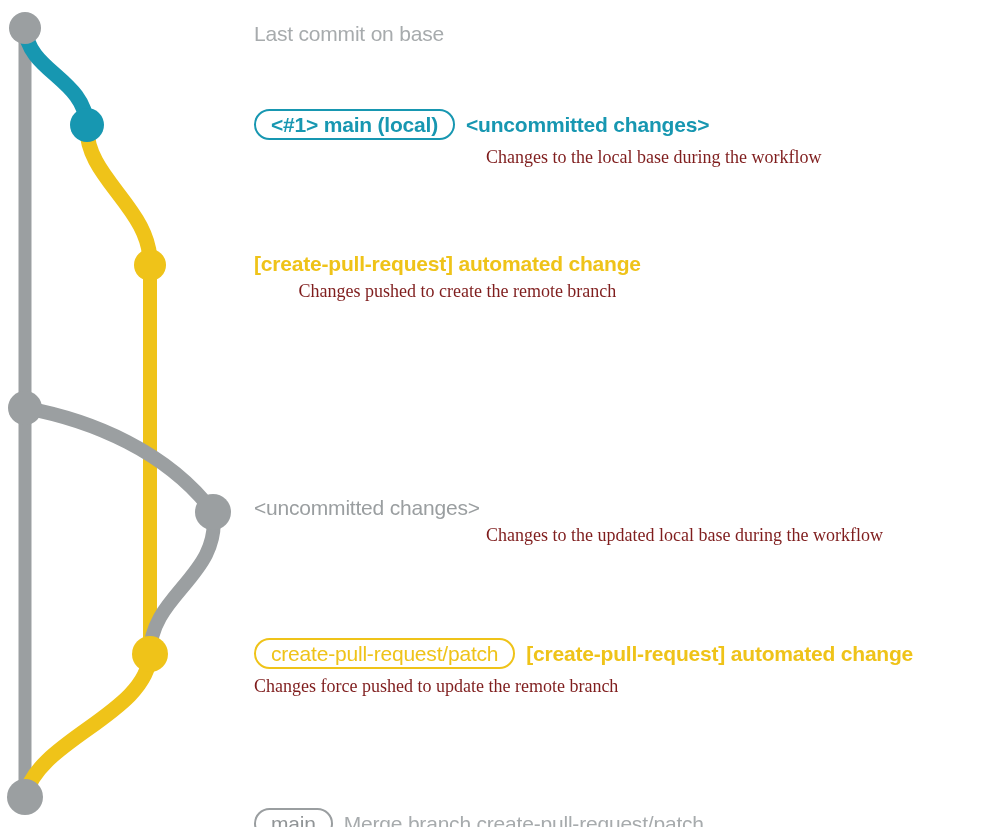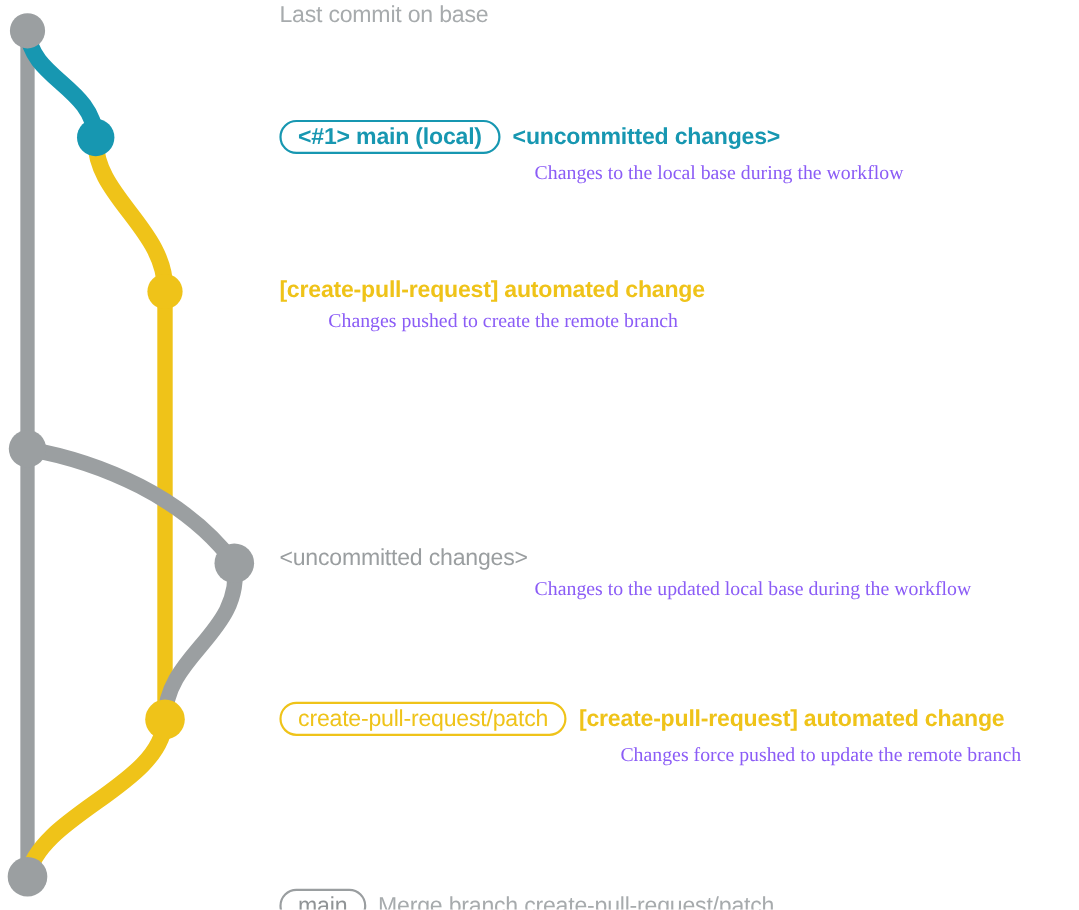--- a/index.html
+++ b/index.html
@@ -73,28 +73,28 @@
     letter-spacing: -0.2px;
   }
   .subject.blue   { color: #1797b1; font-weight: bold; }
   .subject.yellow { color: #efc319; font-weight: bold; }
   .subject.gray   { color: #a7abad; font-weight: normal; }
   .subject.gray-dark { color: #9a9ea0; font-weight: normal; }
 
   .note {
     font-family: "Liberation Serif", serif;
     font-size: 18px;
-    color: #8b5cf6;
+    color: #7f1d1d;
     white-space: nowrap;
     margin-top: 7px;
   }
   .note-indent-1 { margin-left: 20px; text-align: center; }
   .note-indent-2 { margin-left: 232px; }
   .note-indent-3 { margin-left: 232px; text-align: center; }
-  .note-indent-4 { margin-left: 310px; }
+  .note-indent-4 { }
 </style>
 </head>
 <body>
 
 <div id="canvas">
 
   <svg id="graph-svg" viewBox="0 0 981 827" xmlns="http://www.w3.org/2000/svg">
 
     <path d="M 25 28 L 25 408" stroke="#9b9fa1" stroke-width="13" fill="none" stroke-linecap="round"></path>
 
@@ -114,21 +114,21 @@
 
     <circle cx="25" cy="28" r="16" fill="#9b9fa1"></circle>
     <circle cx="87" cy="125" r="17" fill="#1797b1"></circle>
     <circle cx="150" cy="265" r="16" fill="#efc319"></circle>
     <circle cx="25" cy="408" r="17" fill="#9b9fa1"></circle>
     <circle cx="213" cy="512" r="18" fill="#9b9fa1"></circle>
     <circle cx="150" cy="654" r="18" fill="#efc319"></circle>
     <circle cx="25" cy="797" r="18" fill="#9b9fa1"></circle>
   </svg>
 
-  <div class="commit-block" style="top:3px;">
+  <div class="commit-block" style="top:23px;">
     <div class="headline">
       <span class="subject gray">Last commit on base</span>
     </div>
   </div>
 
   <div class="commit-block" style="top:109px;">
     <div class="headline">
       <span class="pill blue">&lt;#1&gt; main (local)</span>
       <span class="subject blue">&lt;uncommitted changes&gt;</span>
     </div>

